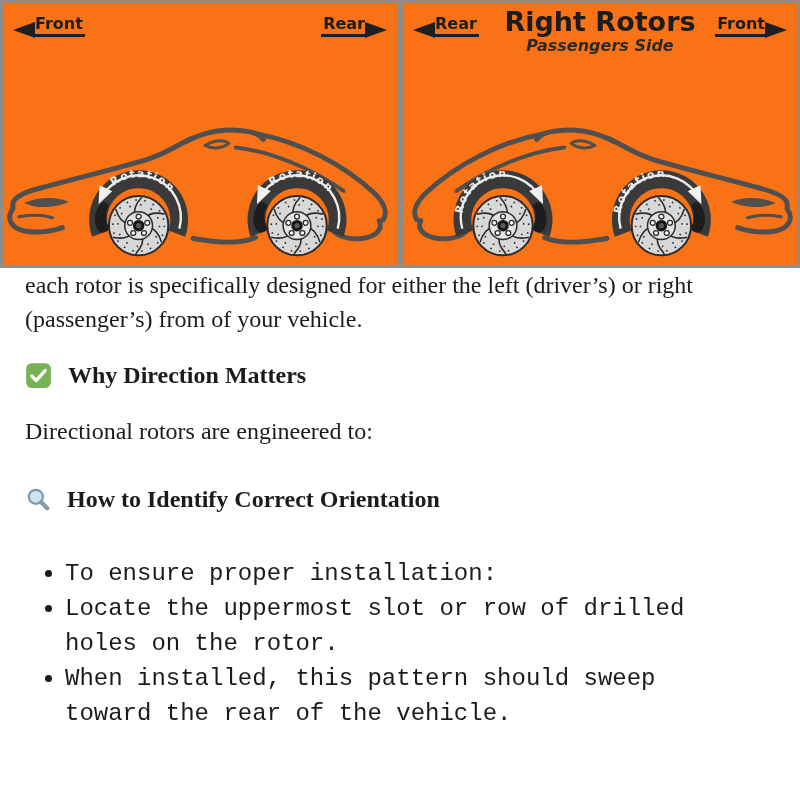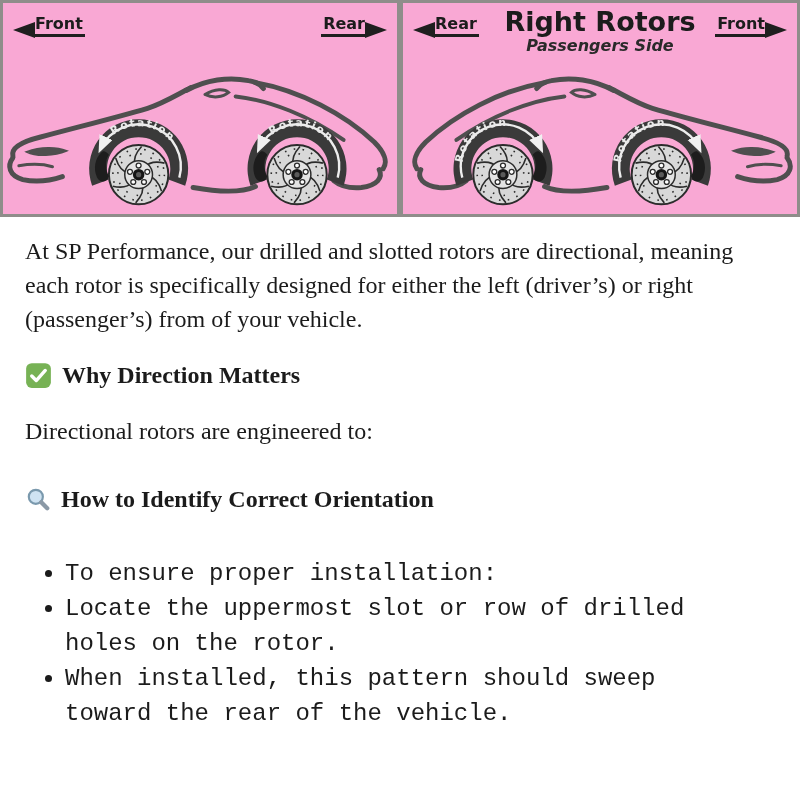--- a/index.html
+++ b/index.html
@@ -3,23 +3,23 @@
 <meta charset="utf-8">
 <style>
   * { box-sizing: border-box; margin: 0; padding: 0; }
   html, body { width: 800px; background: #ffffff; }
   body { font-family: "Liberation Serif", serif; color: #1b1b1b; }
 
   
   .diagram { display: flex; width: 800px; height: 218px; }
   .panel {
     position: relative;
-    width: 50%; height: 217px;
+    width: 50%; height: 268px;
     border: 3px solid #8f8d8a;
-    background: #f9a8d4;
+    background: #f97316;
     overflow: hidden;
   }
   .panel-title {
     text-align: center;
     font: 700 27px "DejaVu Sans", sans-serif;
     color: #1c1c1c;
     margin-top: 5px; line-height: 1.05;
   }
   .panel-sub {
     text-align: center;
@@ -40,21 +40,21 @@
   }
   .car-svg { position: absolute; left: 0; bottom: 0; width: 100%; height: 150px; }
   .sketch { stroke: #4f4f4f; fill: none; stroke-linecap: round; }
   .rarr  { fill: none; stroke: #ededed; stroke-width: 2.4px; }
   .rtext { fill: #e9e9e9; font: 700 11px "DejaVu Sans", sans-serif; letter-spacing: 1.5px; }
 
   
   .content { padding: 0 25px; font-size: 24px; }
   .intro { margin: 16px 0 24px 0; line-height: 34px; max-width: 720px; }
   .sec-head {
-    display: flex; align-items: center; gap: 10px;
+    display: flex; align-items: center; gap: 16px;
     font-size: 24px; font-weight: 700; line-height: 30px;
     margin: 0 0 24px 0;
   }
   .sec-head.regular { font-weight: 700; margin-top: 12px; }
   .sec-icon { flex: 0 0 auto; display: inline-flex; }
   .lead { margin: 8px 0 10px 0; line-height: 34px; }
   .blist { margin: 0; padding-left: 40px; line-height: 35px; list-style: disc; }
   .blist li { max-width: 650px; }
   .blist.wide li { max-width: 690px; font-family: Liberation Mono, monospace; }
   .spacer-sm { height: 14px; }

